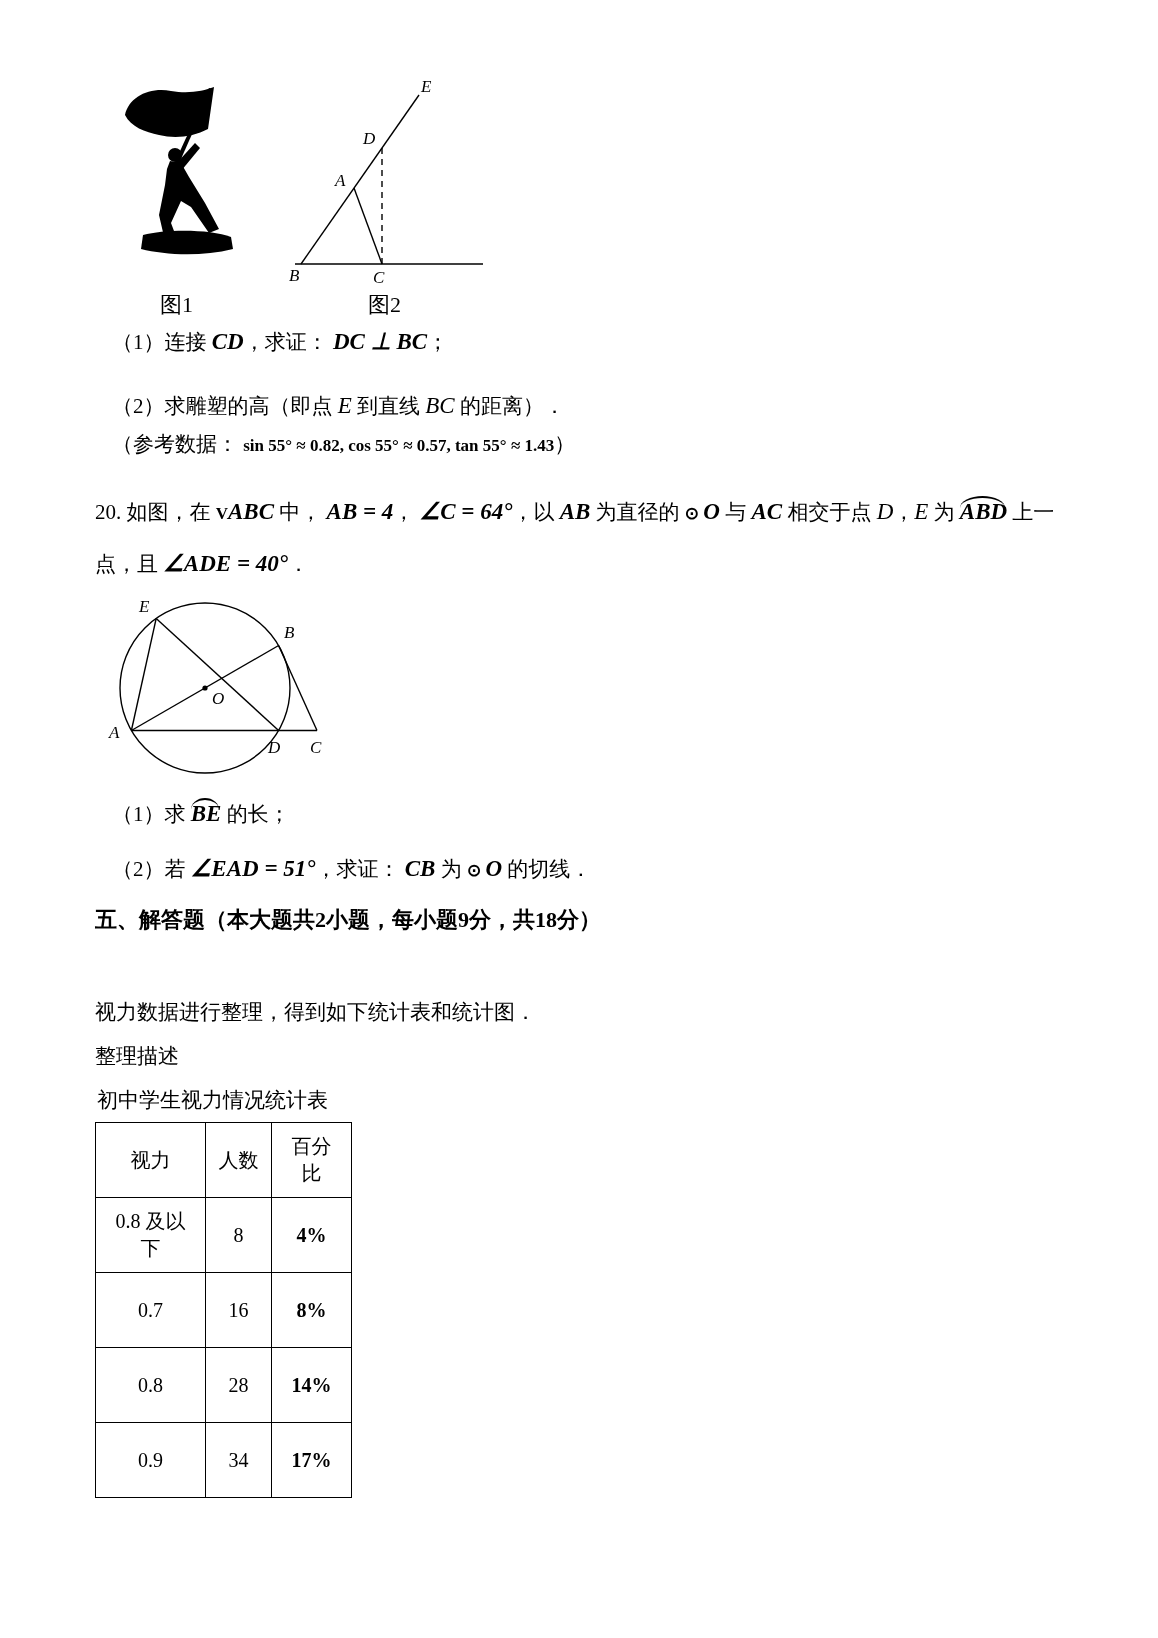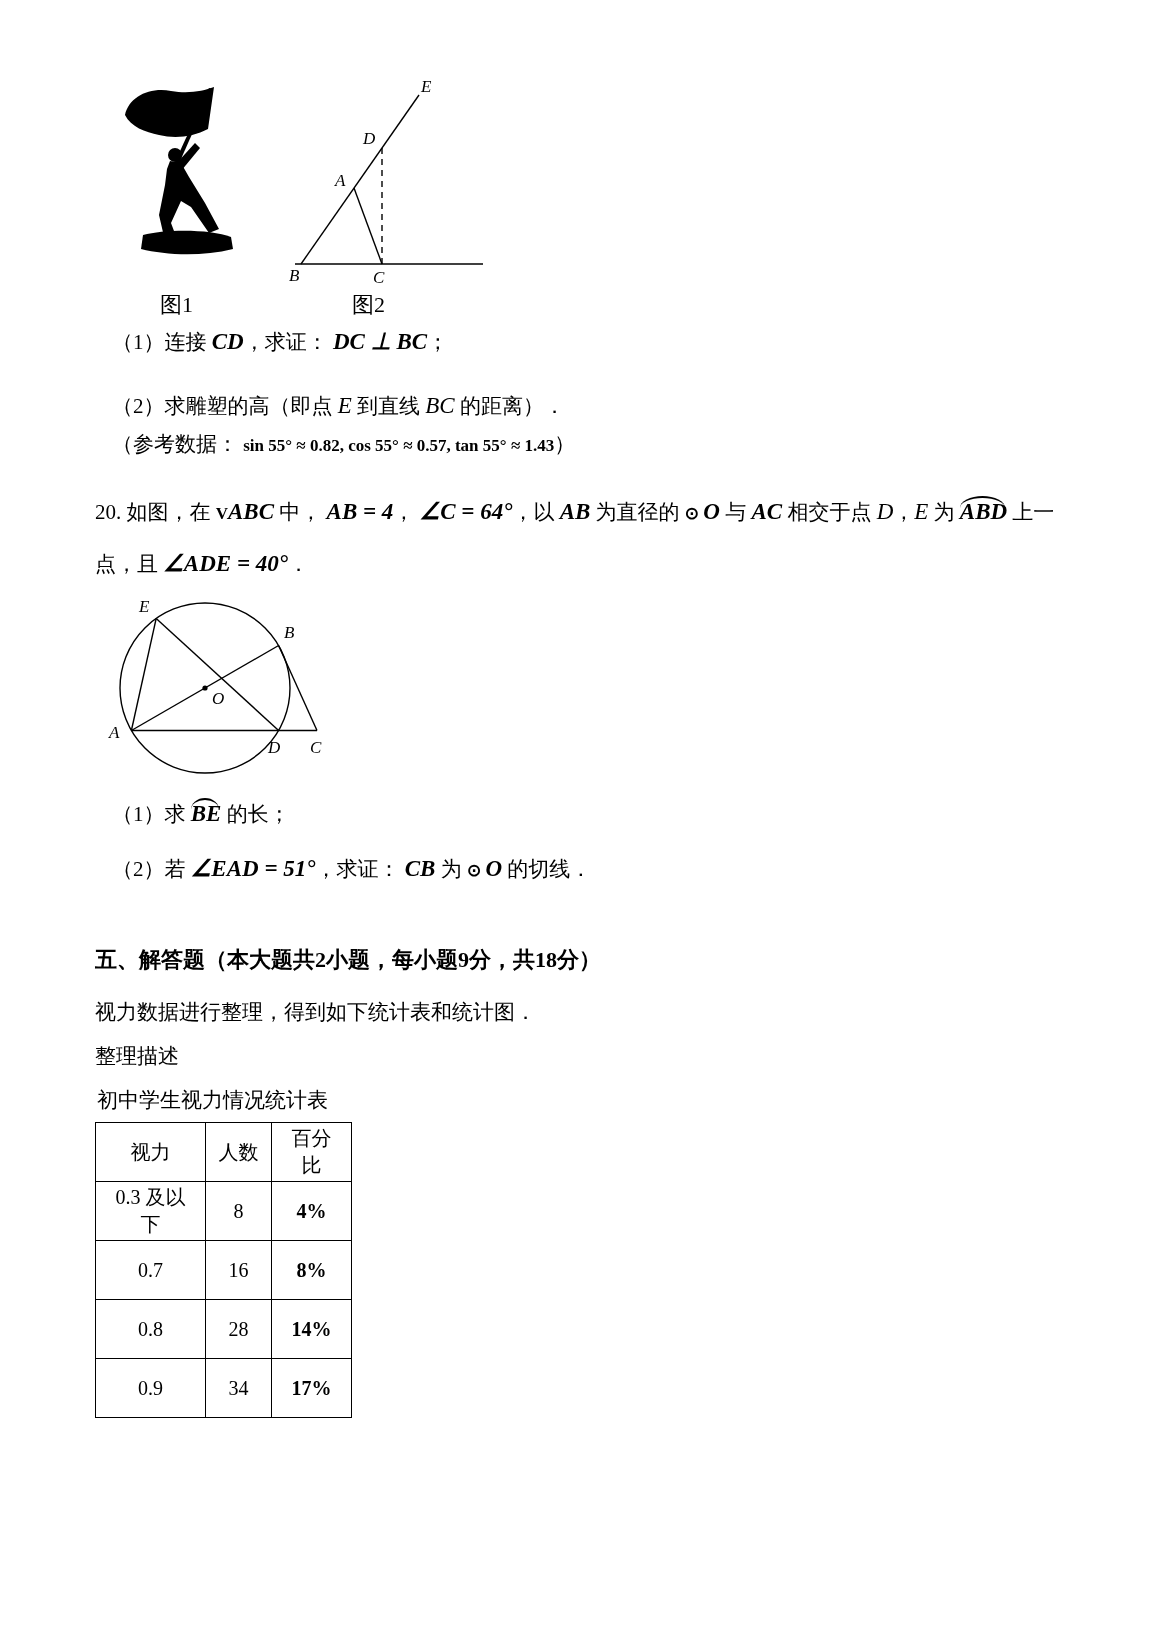--- a/index.html
+++ b/index.html
@@ -8,28 +8,28 @@
   .line{position:absolute;white-space:nowrap;line-height:24px;font-size:21px;}
   .seg{vertical-align:baseline;}
   .seg.cn{font-size:21px;}
   .seg.m{font-family:"Liberation Serif",serif;font-style:italic;font-size:23px;}
   .seg.mb{font-family:"Liberation Serif",serif;font-style:italic;font-weight:bold;font-size:23px;}
   .seg.mu{font-family:"Liberation Serif",serif;font-weight:bold;font-size:17px;}
   .seg.arc{position:relative;display:inline-block;}
   .seg.arc::before{content:"";position:absolute;left:0;right:2px;top:-4px;height:10px;
         border-top:2px solid #000;border-radius:50% 50% 0 0 / 100% 100% 0 0;}
   .caption{position:absolute;font-size:22px;}
-  .sec-heading{font-weight:bold;font-size:22px;margin-top:40px;}
+  .sec-heading{font-weight:bold;font-size:22px;}
   .figsvg{position:absolute;}
   .lbl{font-family:"Liberation Serif",serif;font-style:italic;font-size:17px;fill:#000;}
   .stroke{stroke:#000;fill:none;stroke-width:1.4;}
   table.vision{position:absolute;left:95px;top:1122px;border-collapse:collapse;}
   table.vision th,table.vision td{border:1px solid #000;text-align:center;vertical-align:middle;
         font-weight:normal;font-size:20px;font-family:"Liberation Serif",serif;padding:0 10px;}
-  table.vision tr{height:59px;}
+  table.vision tr{height:75px;}
   table.vision td.pct{font-weight:bold;font-family:"Liberation Serif",serif;}
 </style>
 </head>
 <body>
 
 <div class="page">
 
   <svg class="figsvg" style="left:115px;top:85px;" width="150" height="200" viewBox="0 0 150 200">
     <path fill="#000" d="M10,30 C14,12 34,2 56,6 C74,9 88,6 99,2 L93,44 C78,52 60,54 44,50 C30,47 16,42 10,30 Z"></path>
     <path fill="#000" d="M97,4 L58,92 L54,90 L94,3 Z"></path>
@@ -45,21 +45,21 @@
     <line class="stroke" x1="67" y1="110" x2="95" y2="186"></line>
     <line class="stroke" stroke-dasharray="6,5" x1="95" y1="70" x2="95" y2="186"></line>
     <text class="lbl" x="134" y="14">E</text>
     <text class="lbl" x="76" y="66">D</text>
     <text class="lbl" x="48" y="108">A</text>
     <text class="lbl" x="2" y="203">B</text>
     <text class="lbl" x="86" y="205">C</text>
   </svg>
 
   <div class="caption" style="left:160px;top:290px;">图1</div>
-  <div class="caption" style="left:352px;top:290px;">图2</div>
+  <div class="caption" style="left:368px;top:290px;">图2</div>
 
   <div class="line" style="left:112px;top:330px;"><span class="seg cn">（1）连接 </span><span class="seg mb">CD</span><span class="seg cn">，求证： </span><span class="seg mb">DC ⊥ BC</span><span class="seg cn">；</span></div>
   <div class="line" style="left:112px;top:394px;"><span class="seg cn">（2）求雕塑的高（即点 </span><span class="seg m">E</span><span class="seg cn"> 到直线 </span><span class="seg m">BC</span><span class="seg cn"> 的距离）．</span></div>
   <div class="line" style="left:112px;top:432px;"><span class="seg cn">（参考数据： </span><span class="seg mu">sin 55° ≈ 0.82, cos 55° ≈ 0.57, tan 55° ≈ 1.43</span><span class="seg cn">）</span></div>
 
   <div class="line" style="left:95px;top:500px;"><span class="seg cn">20. 如图，在 </span><span class="seg mu">V</span><span class="seg mb">ABC</span><span class="seg cn"> 中， </span><span class="seg mb">AB = 4</span><span class="seg cn">， </span><span class="seg mb">∠C = 64°</span><span class="seg cn">，以 </span><span class="seg mb">AB</span><span class="seg cn"> 为直径的 </span><span class="seg mu">⊙ </span><span class="seg mb">O</span><span class="seg cn"> 与 </span><span class="seg mb">AC</span><span class="seg cn"> 相交于点 </span><span class="seg m">D</span><span class="seg cn">，</span><span class="seg m">E</span><span class="seg cn"> 为 </span><span class="seg mb arc">ABD</span><span class="seg cn"> 上一</span></div>
   <div class="line" style="left:95px;top:552px;"><span class="seg cn">点，且 </span><span class="seg mb">∠ADE = 40°</span><span class="seg cn">．</span></div>
 
   <svg class="figsvg" style="left:55px;top:580px;" width="320" height="215" viewBox="0 0 320 215">
     <circle class="stroke" cx="150" cy="108" r="85"></circle>
@@ -92,21 +92,21 @@
         <col style="width:66px">
         <col style="width:80px">
       </colgroup>
     <tbody>
       <tr>
         <th>视力</th>
         <th>人数</th>
         <th>百分比</th>
       </tr>
       <tr>
-        <td>0.3 及以下</td>
+        <td>0.8 及以下</td>
         <td>8</td>
         <td class="pct">4%</td>
       </tr>
       <tr>
         <td>0.7</td>
         <td>16</td>
         <td class="pct">8%</td>
       </tr>
       <tr>
         <td>0.8</td>

